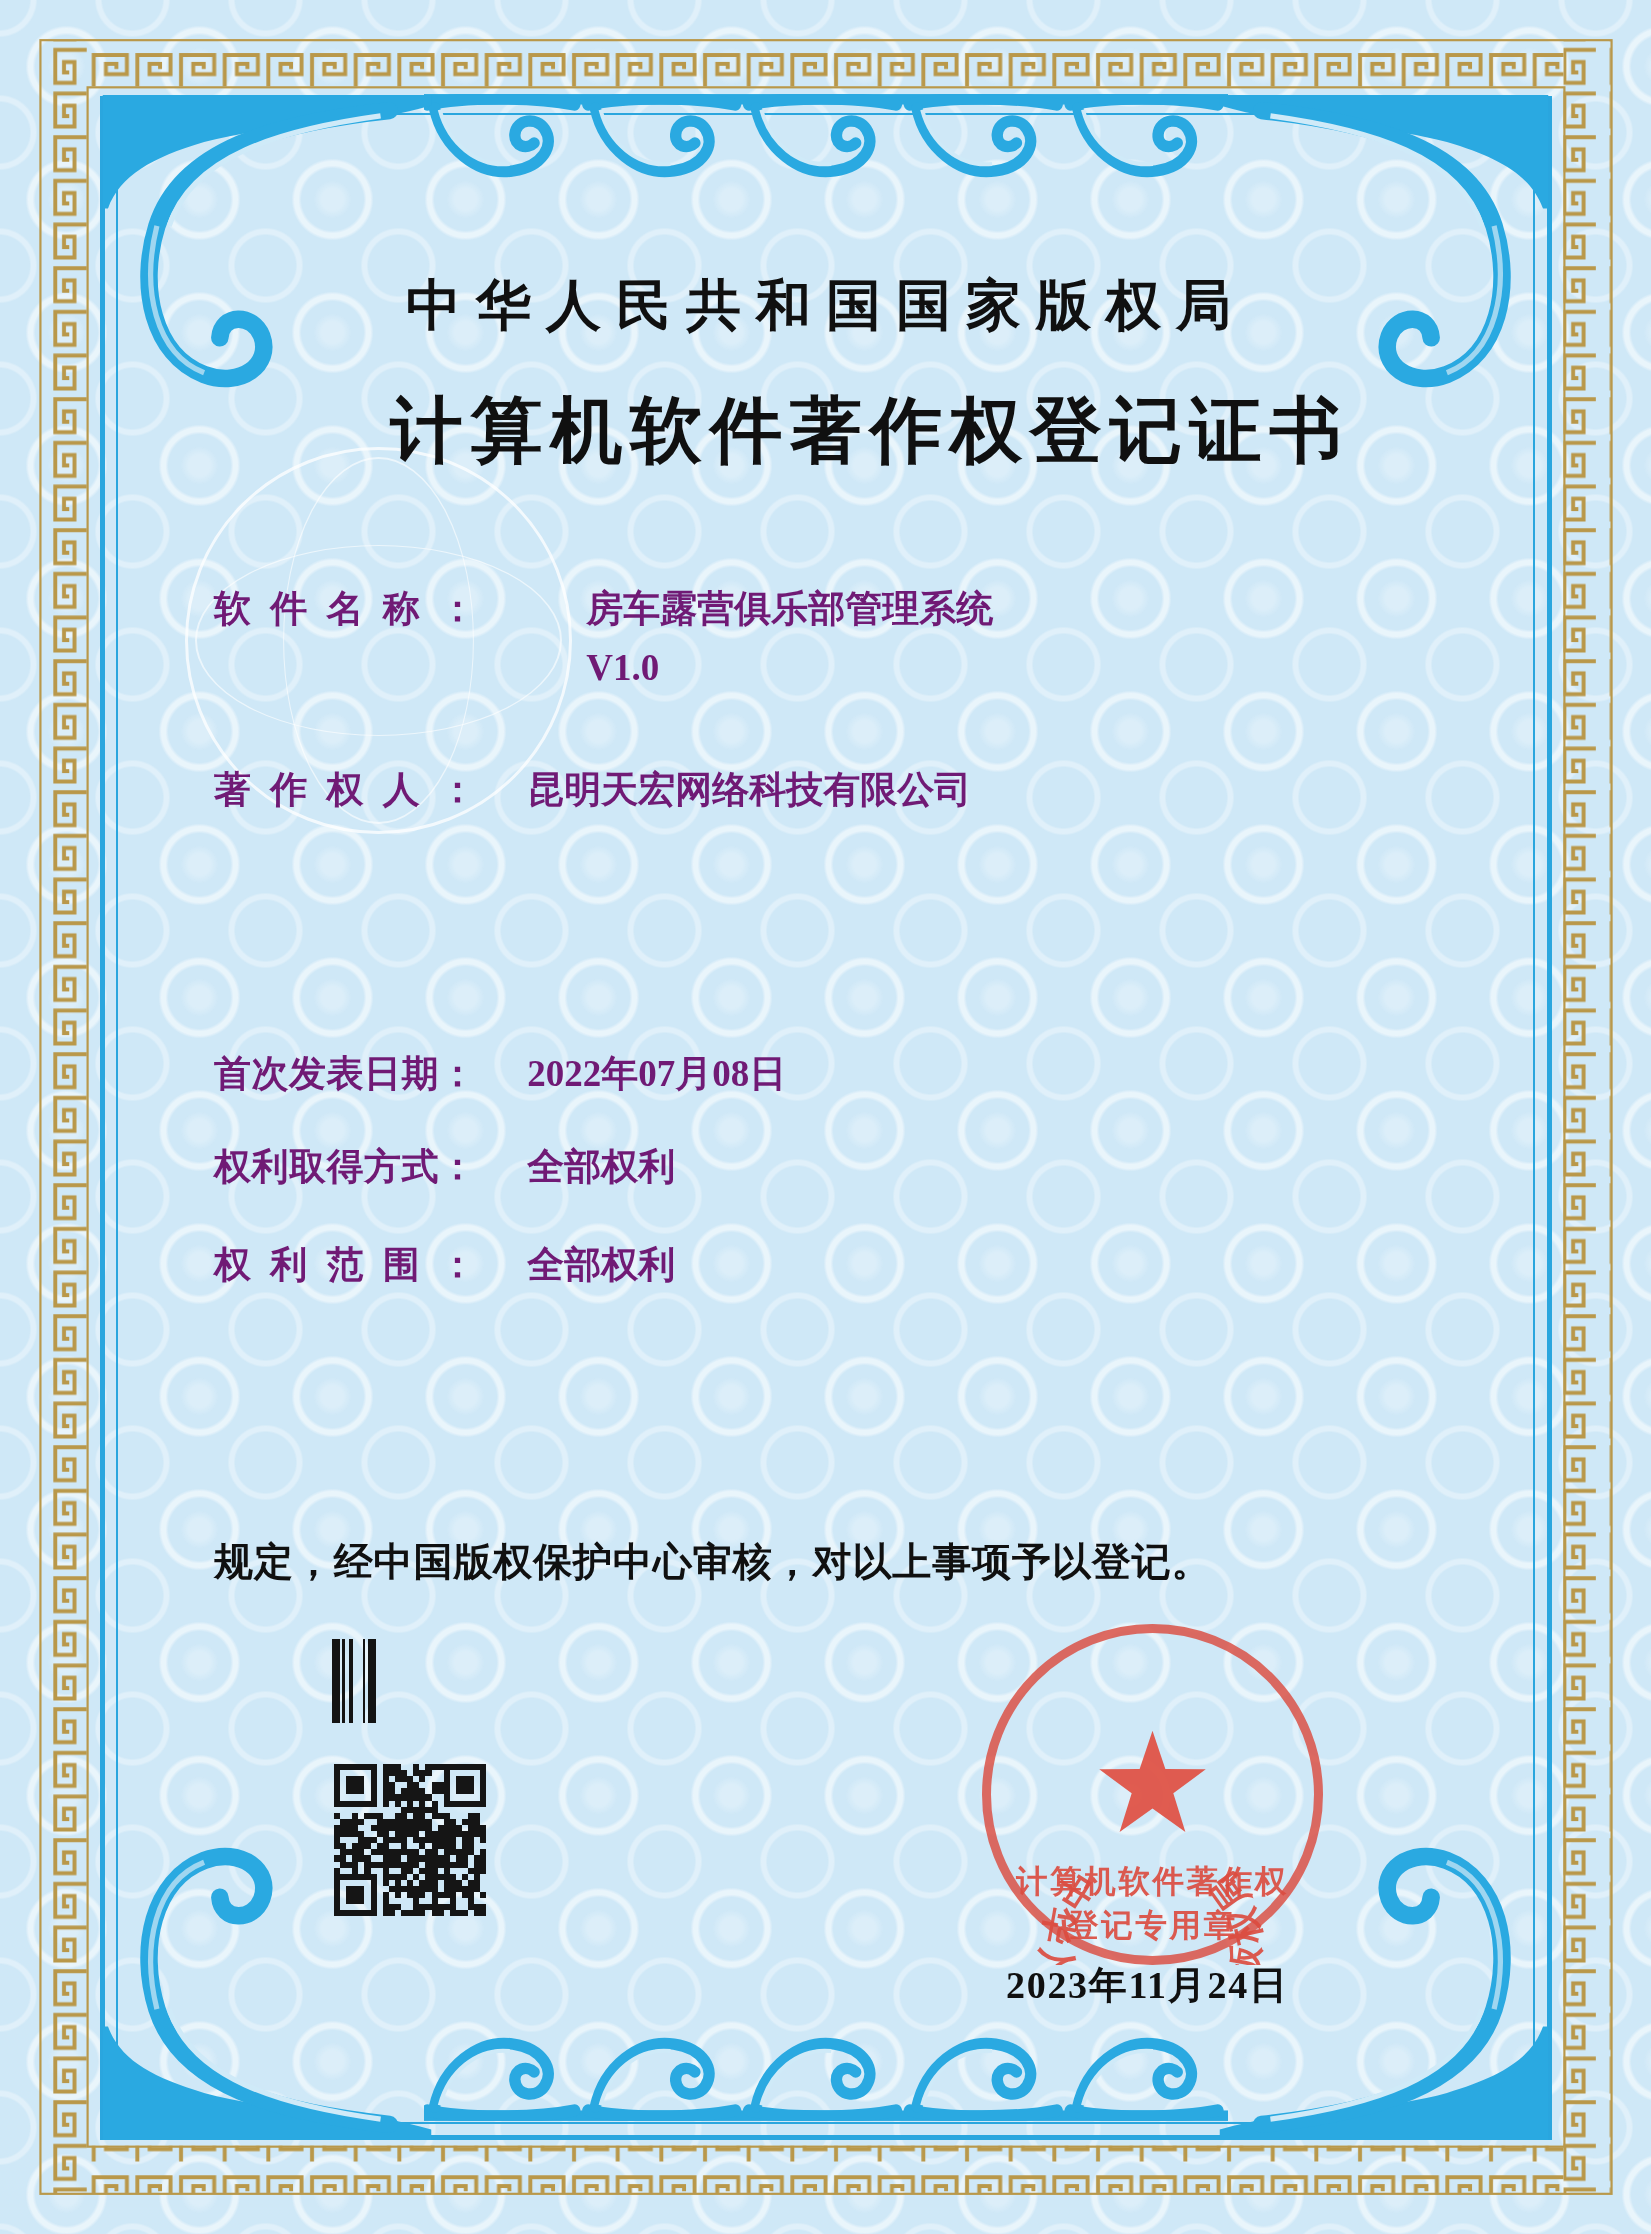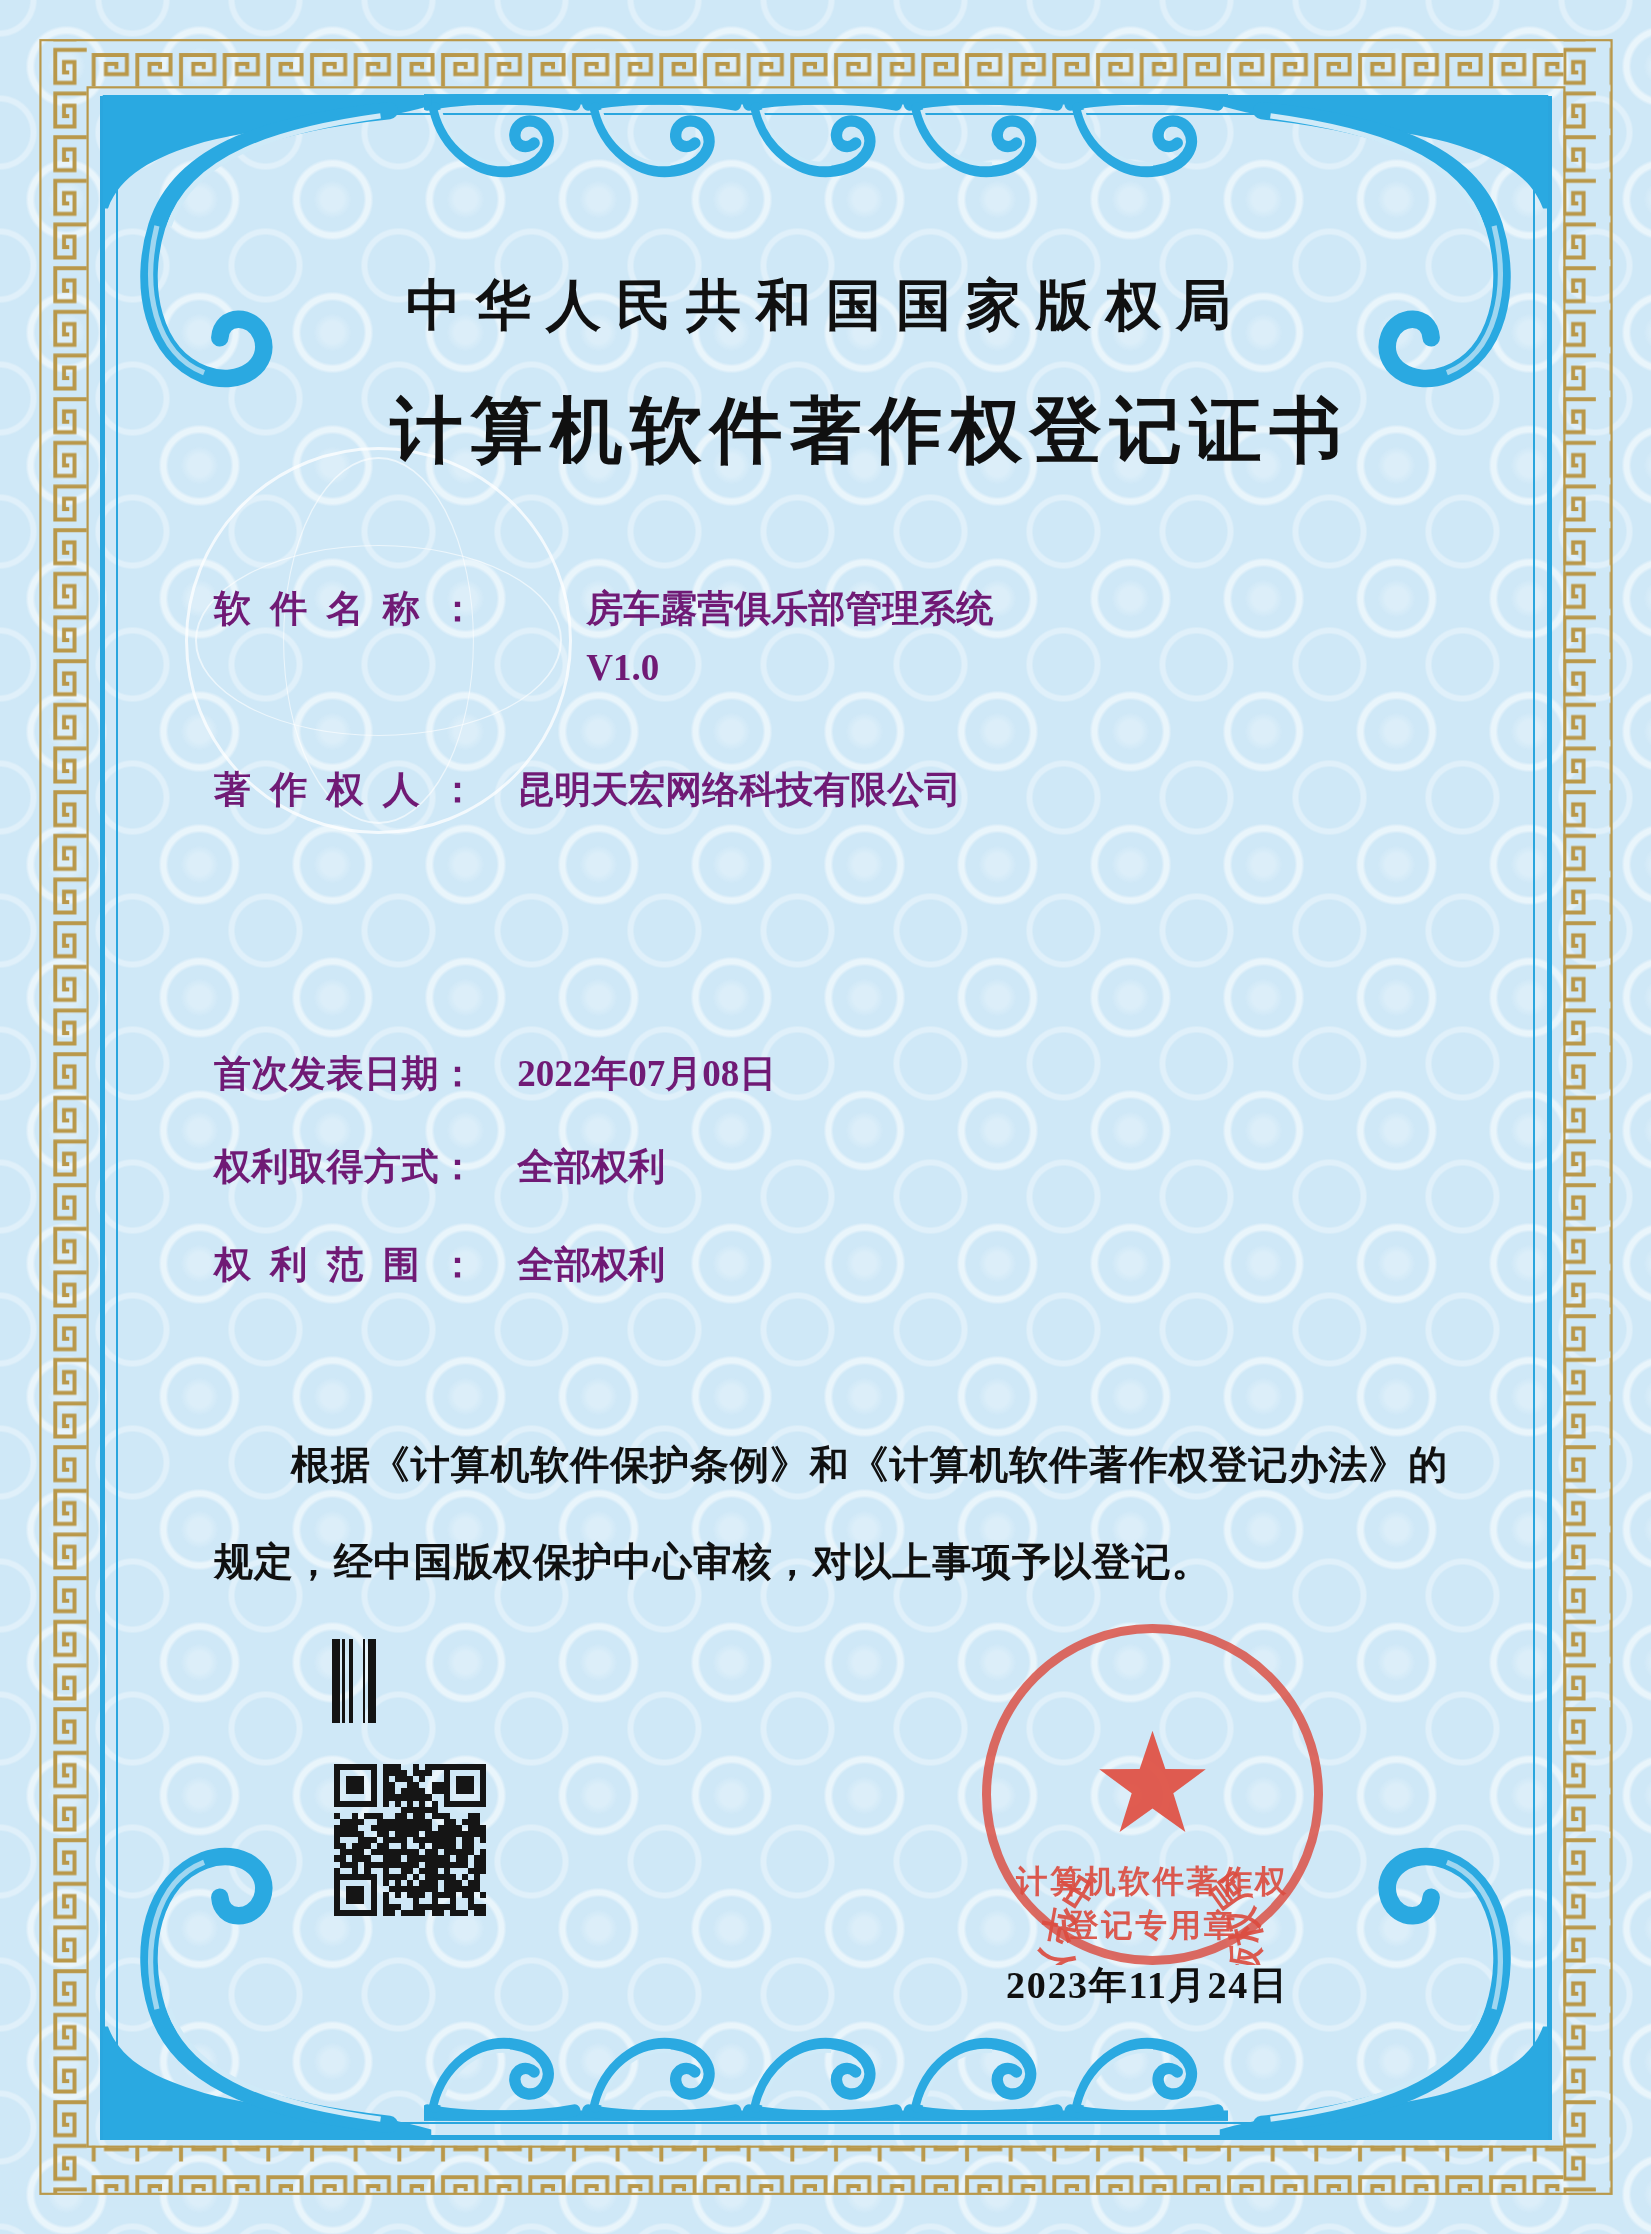--- a/index.html
+++ b/index.html
@@ -38,21 +38,21 @@
 
   
   .txt{position:absolute;color:#101010;z-index:5;white-space:nowrap;}
   .authority{left:0;width:100%;top:269px;text-align:center;font-size:55px;font-weight:bold;letter-spacing:15px;}
   .cert-title{left:0;width:100%;top:383px;text-align:center;font-size:72px;font-weight:bold;letter-spacing:7.9px;padding-left:44px;}
   .certno{left:983px;top:526px;font-size:32px;font-weight:bold;}
   .certno .gap{display:inline-block;width:38px;}
 
   .row{position:absolute;left:214px;font-size:37px;font-weight:bold;color:#701a75;z-index:5;white-space:nowrap;}
   .lab{display:inline-block;width:262px;text-align:justify;text-align-last:justify;vertical-align:top;}
-  .val{display:inline-block;margin-left:32px;vertical-align:top;}
+  .val{display:inline-block;margin-left:42px;vertical-align:top;}
   .val-wide{margin-left:101px;}
   .vline2{margin-top:12.2px;}
 
   .stmt{position:absolute;left:214px;width:1240px;font-size:39px;font-weight:bold;color:#101010;z-index:5;letter-spacing:0.9px;white-space:nowrap;}
   .stmt1{top:1438px;padding-left:77px;}
   .stmt2{top:1535px;}
 
   
   .barcode{position:absolute;left:332px;top:1639px;width:238px;height:84px;z-index:5;
     display:flex;align-items:stretch;overflow:hidden;}
@@ -164,21 +164,20 @@
   </div>
   <div class="row" style="top:1142px">
     <span class="lab">权利取得方式：</span>
     <span class="val">全部权利</span>
   </div>
   <div class="row" style="top:1240px">
     <span class="lab">权利范围：</span>
     <span class="val">全部权利</span>
   </div>
 
-  <div class="stmt stmt1">根据《计算机软件保护条例》和《计算机软件著作权登记办法》的</div>
   <div class="stmt stmt2">规定，经中国版权保护中心审核，对以上事项予以登记。</div>
 
   <div class="barcode" id="barcode">
       <div style="width: 7.9px; background: rgb(20, 20, 20);"></div>
       <div style="width: 2.6px; background: transparent;"></div>
       <div style="width: 2.6px; background: rgb(20, 20, 20);"></div>
       <div style="width: 3.5px; background: transparent;"></div>
       <div style="width: 4.4px; background: rgb(20, 20, 20);"></div>
       <div style="width: 6.1px; background: transparent;"></div>
       <div style="background: rgb(20, 20, 20);"></div>

